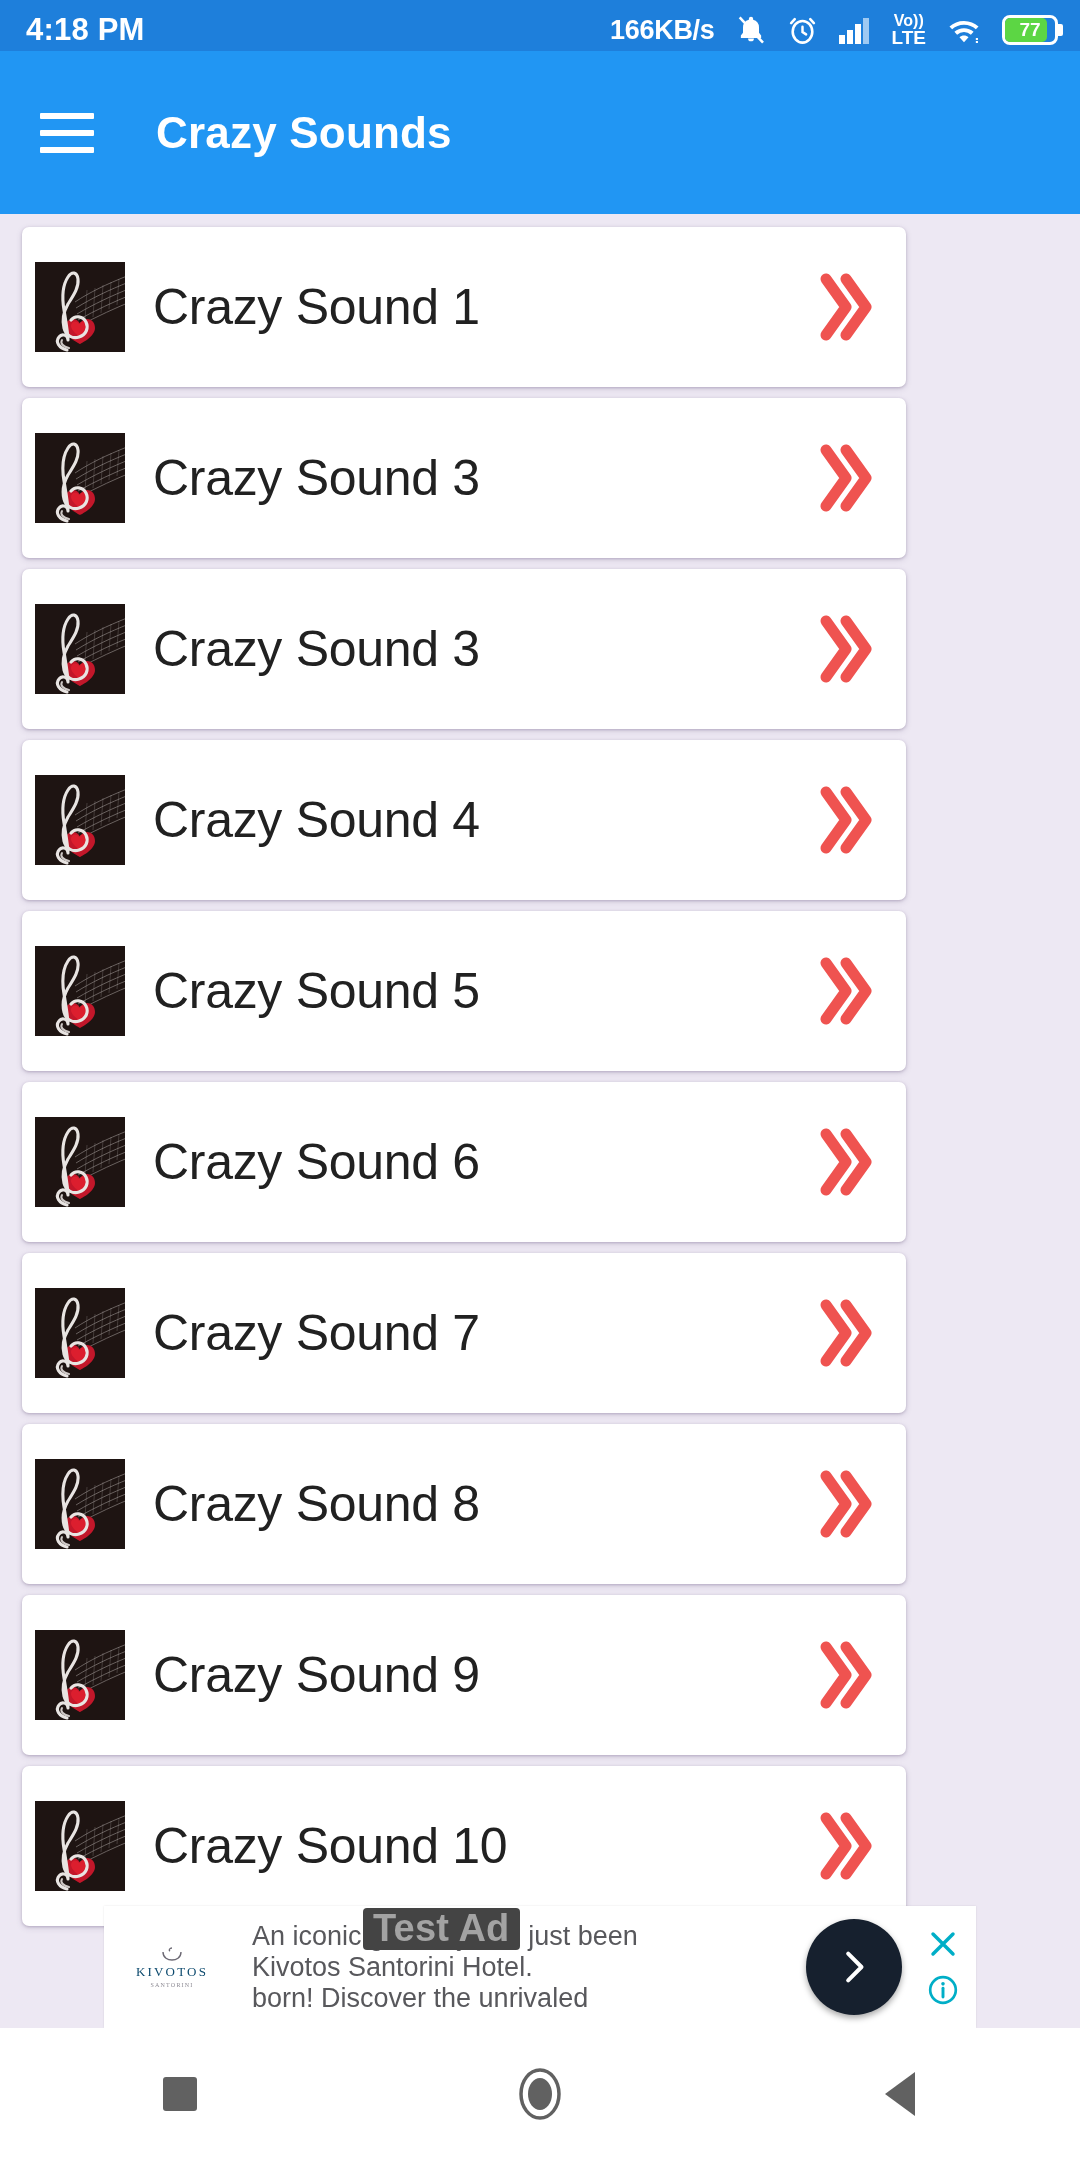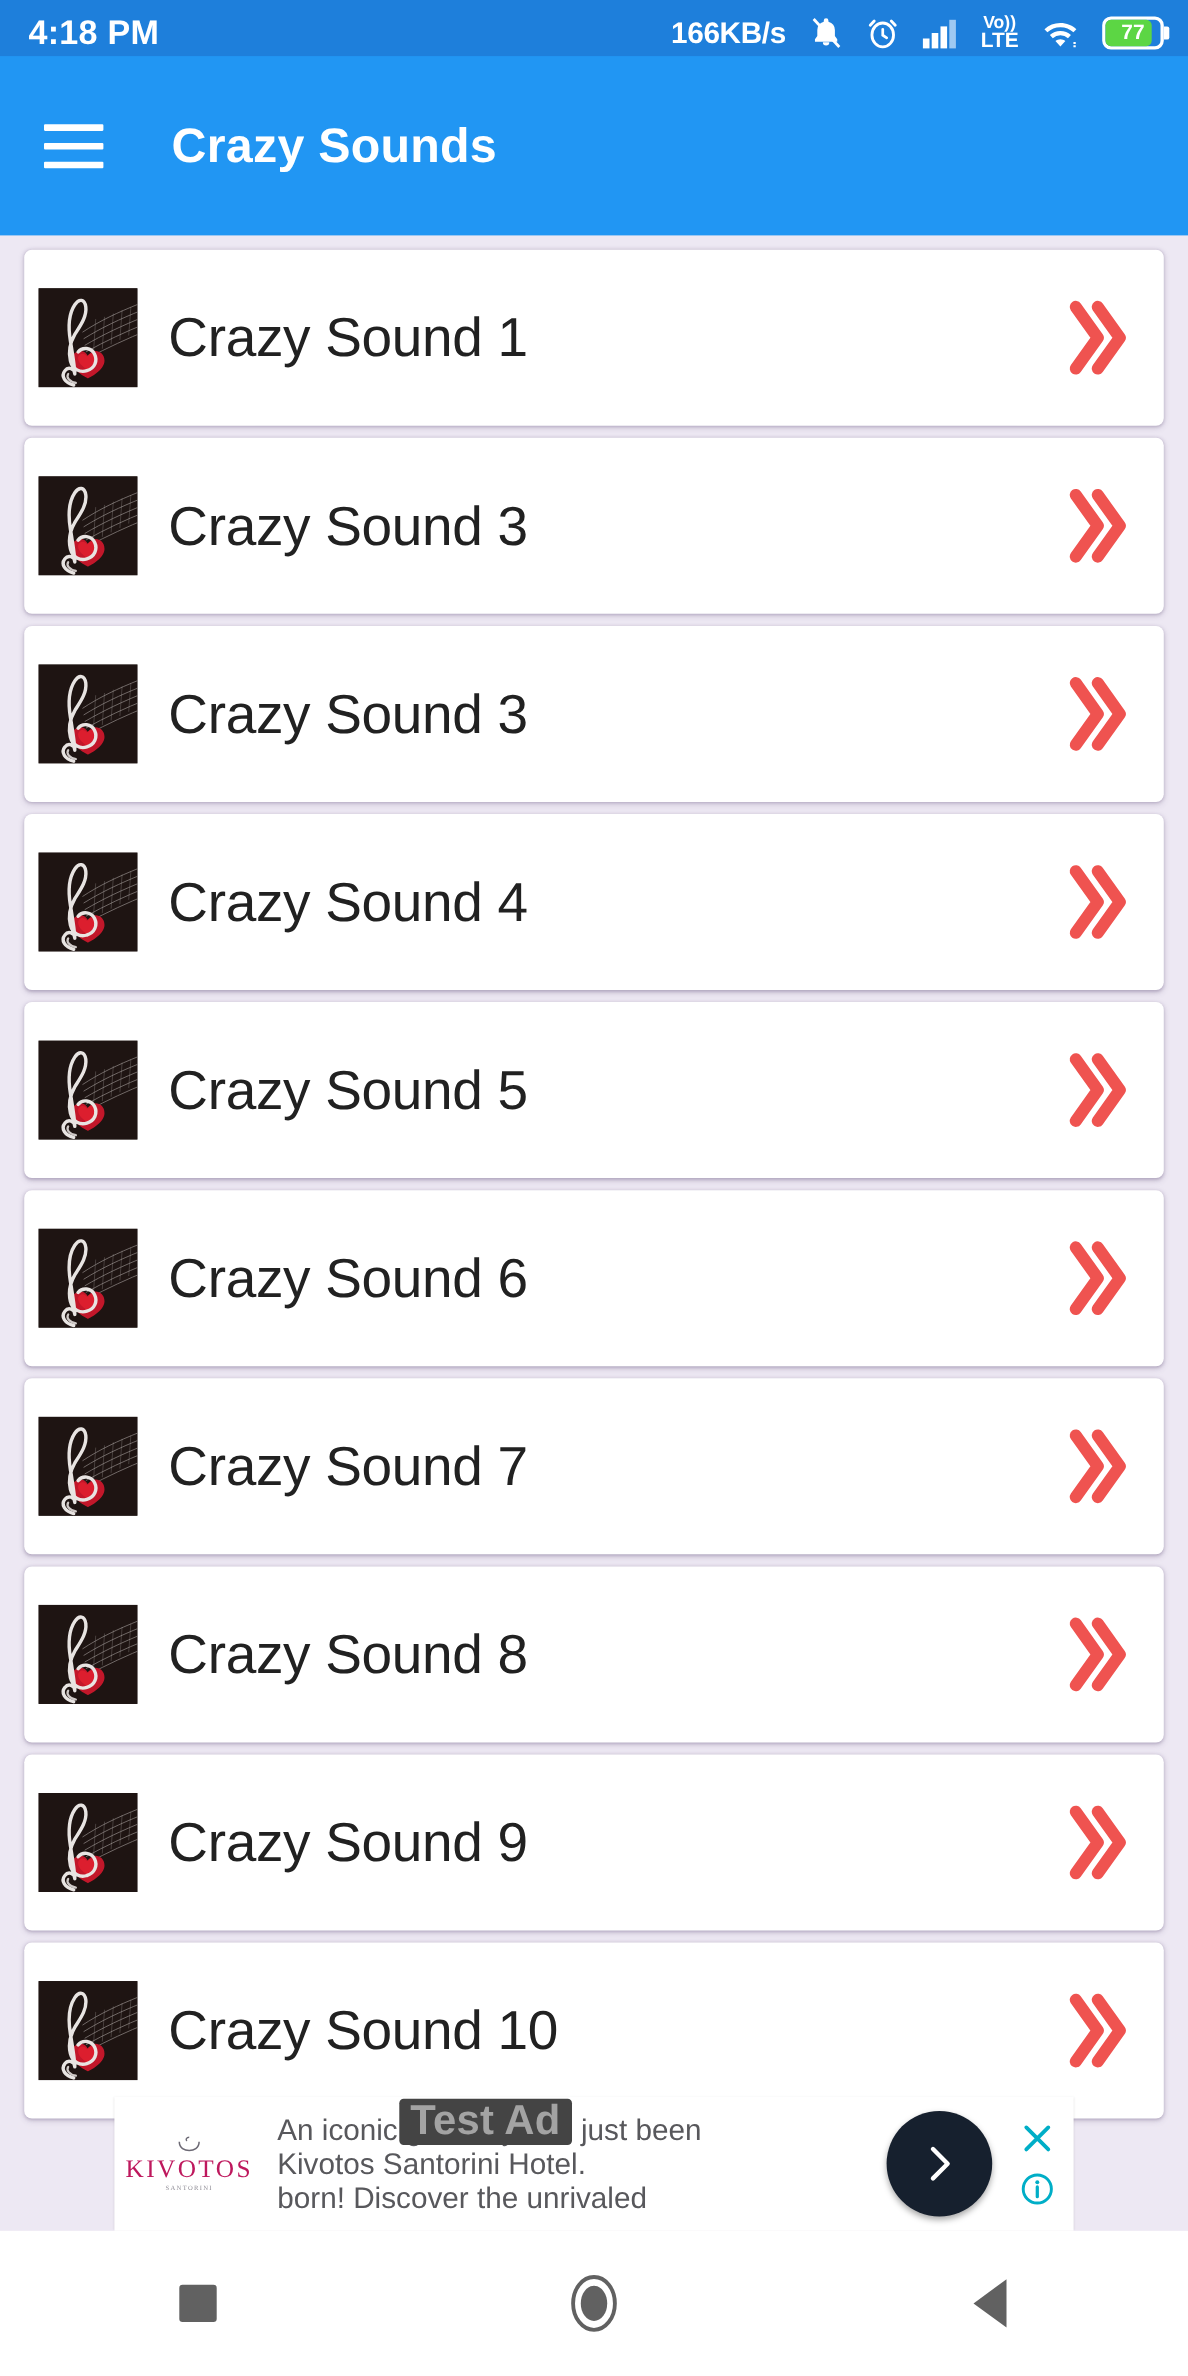--- a/index.html
+++ b/index.html
@@ -55,21 +55,21 @@
   #sound-list {
     position: absolute;
     top: 214px; left: 0;
     width: 1080px;
     height: 1760px;
     padding: 13px 22px 0 22px;
     overflow: hidden;
   }
   .sound-card {
     position: relative;
-    width: 1036px;
+    width: 884px;
     height: 160px;
     background: #ffffff;
     border-radius: 7px;
     box-shadow: 0 1px 3px rgba(60,40,90,0.26), 0 2px 7px rgba(60,40,90,0.12);
     margin-bottom: 11px;
     display: flex;
     align-items: center;
     padding: 0 34px 0 13px;
   }
   .thumb {
@@ -106,21 +106,21 @@
   }
   #ad-logo {
     width: 136px; flex: 0 0 136px;
     display: flex; flex-direction: column;
     align-items: center; justify-content: center;
     color: #55525c;
   }
   #ad-logo-mark { margin-bottom: 2px; }
   #ad-logo-word {
     font-family: "Liberation Serif", serif;
-    font-size: 23px; letter-spacing: 2.2px; color: #be185d;
+    font-size: 13px; letter-spacing: 2.2px; color: #0c4a6e;
   }
   #ad-logo-sub {
     font-family: "Liberation Serif", serif;
     font-size: 6px; letter-spacing: 1.2px; color: #8c8a93; margin-top: 2px;
   }
   #ad-text {
     flex: 1 1 auto;
     position: relative;
     padding-left: 12px;
     font-size: 27px;

